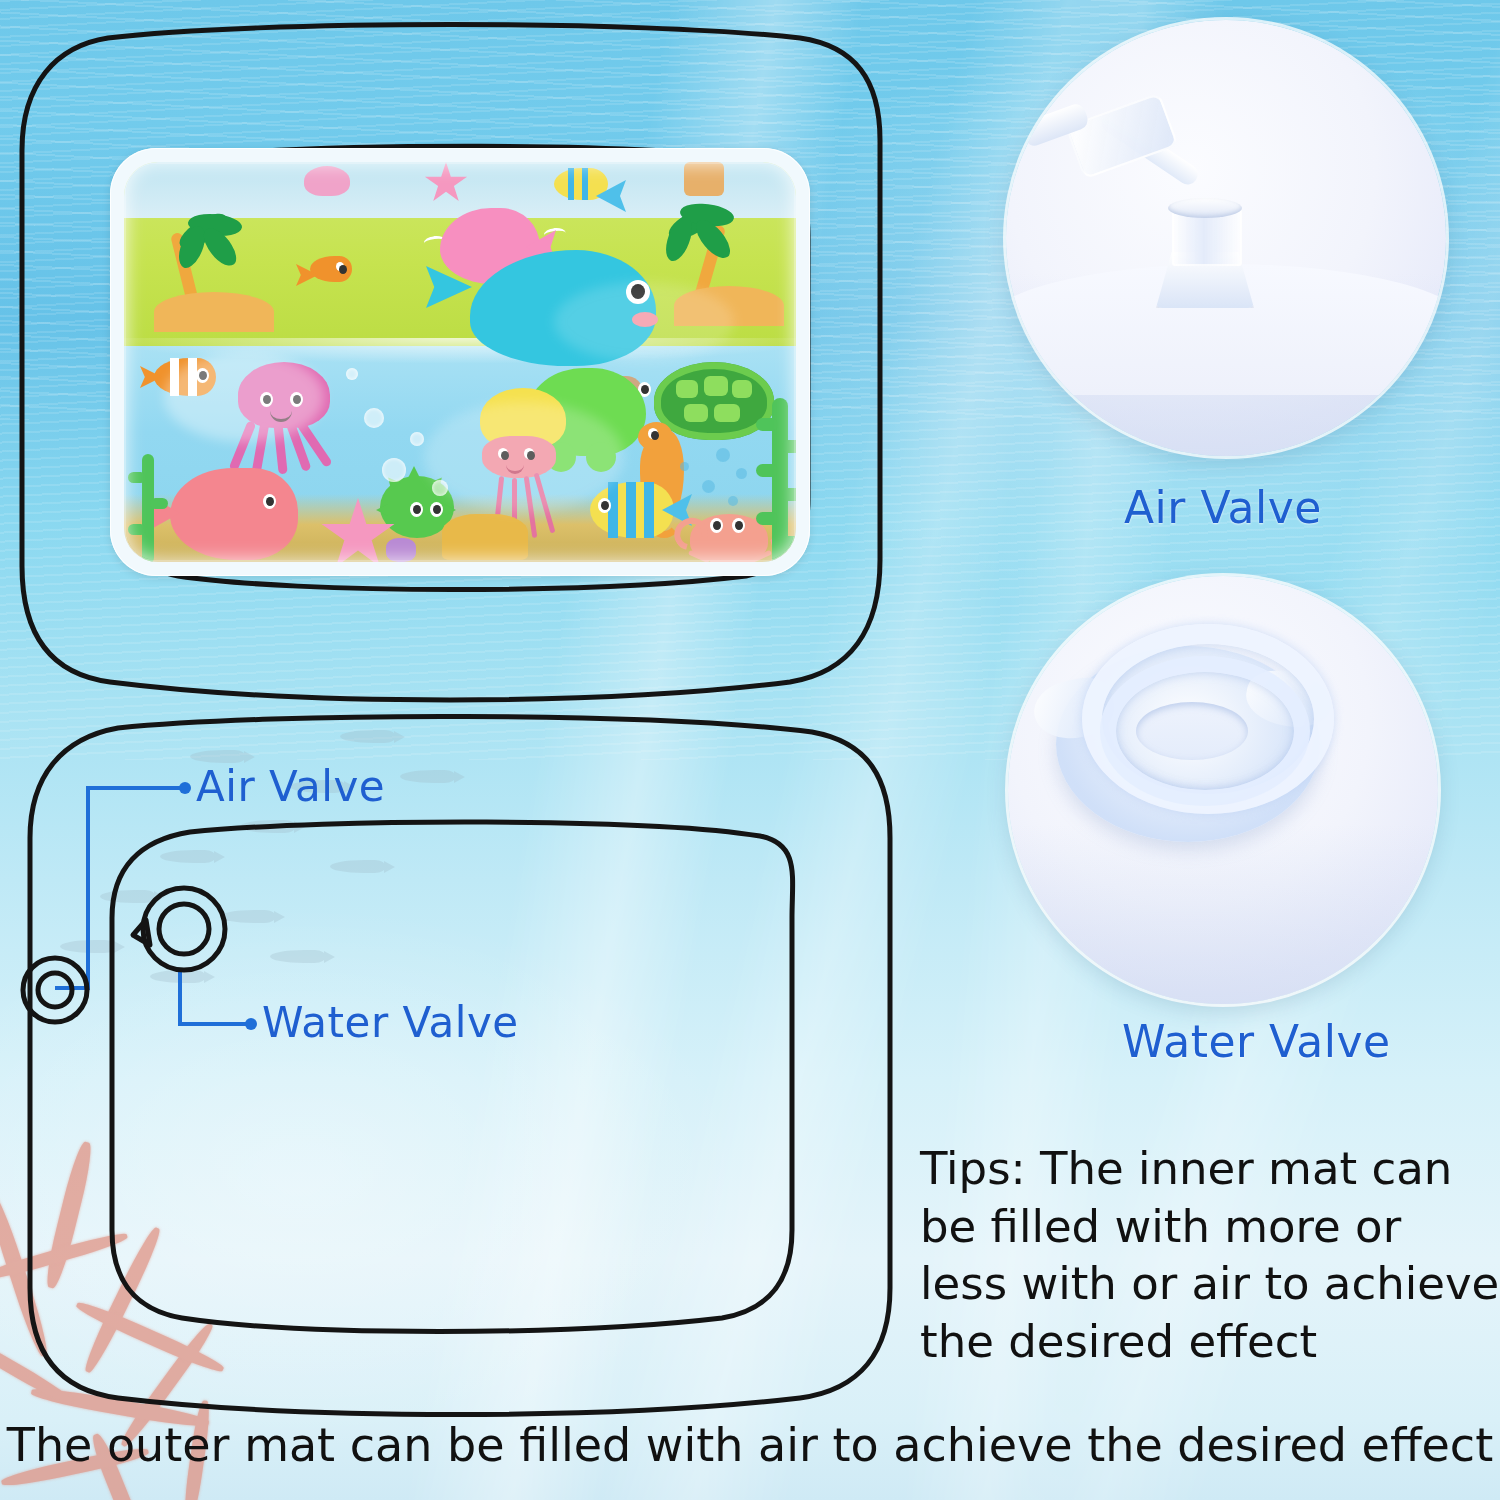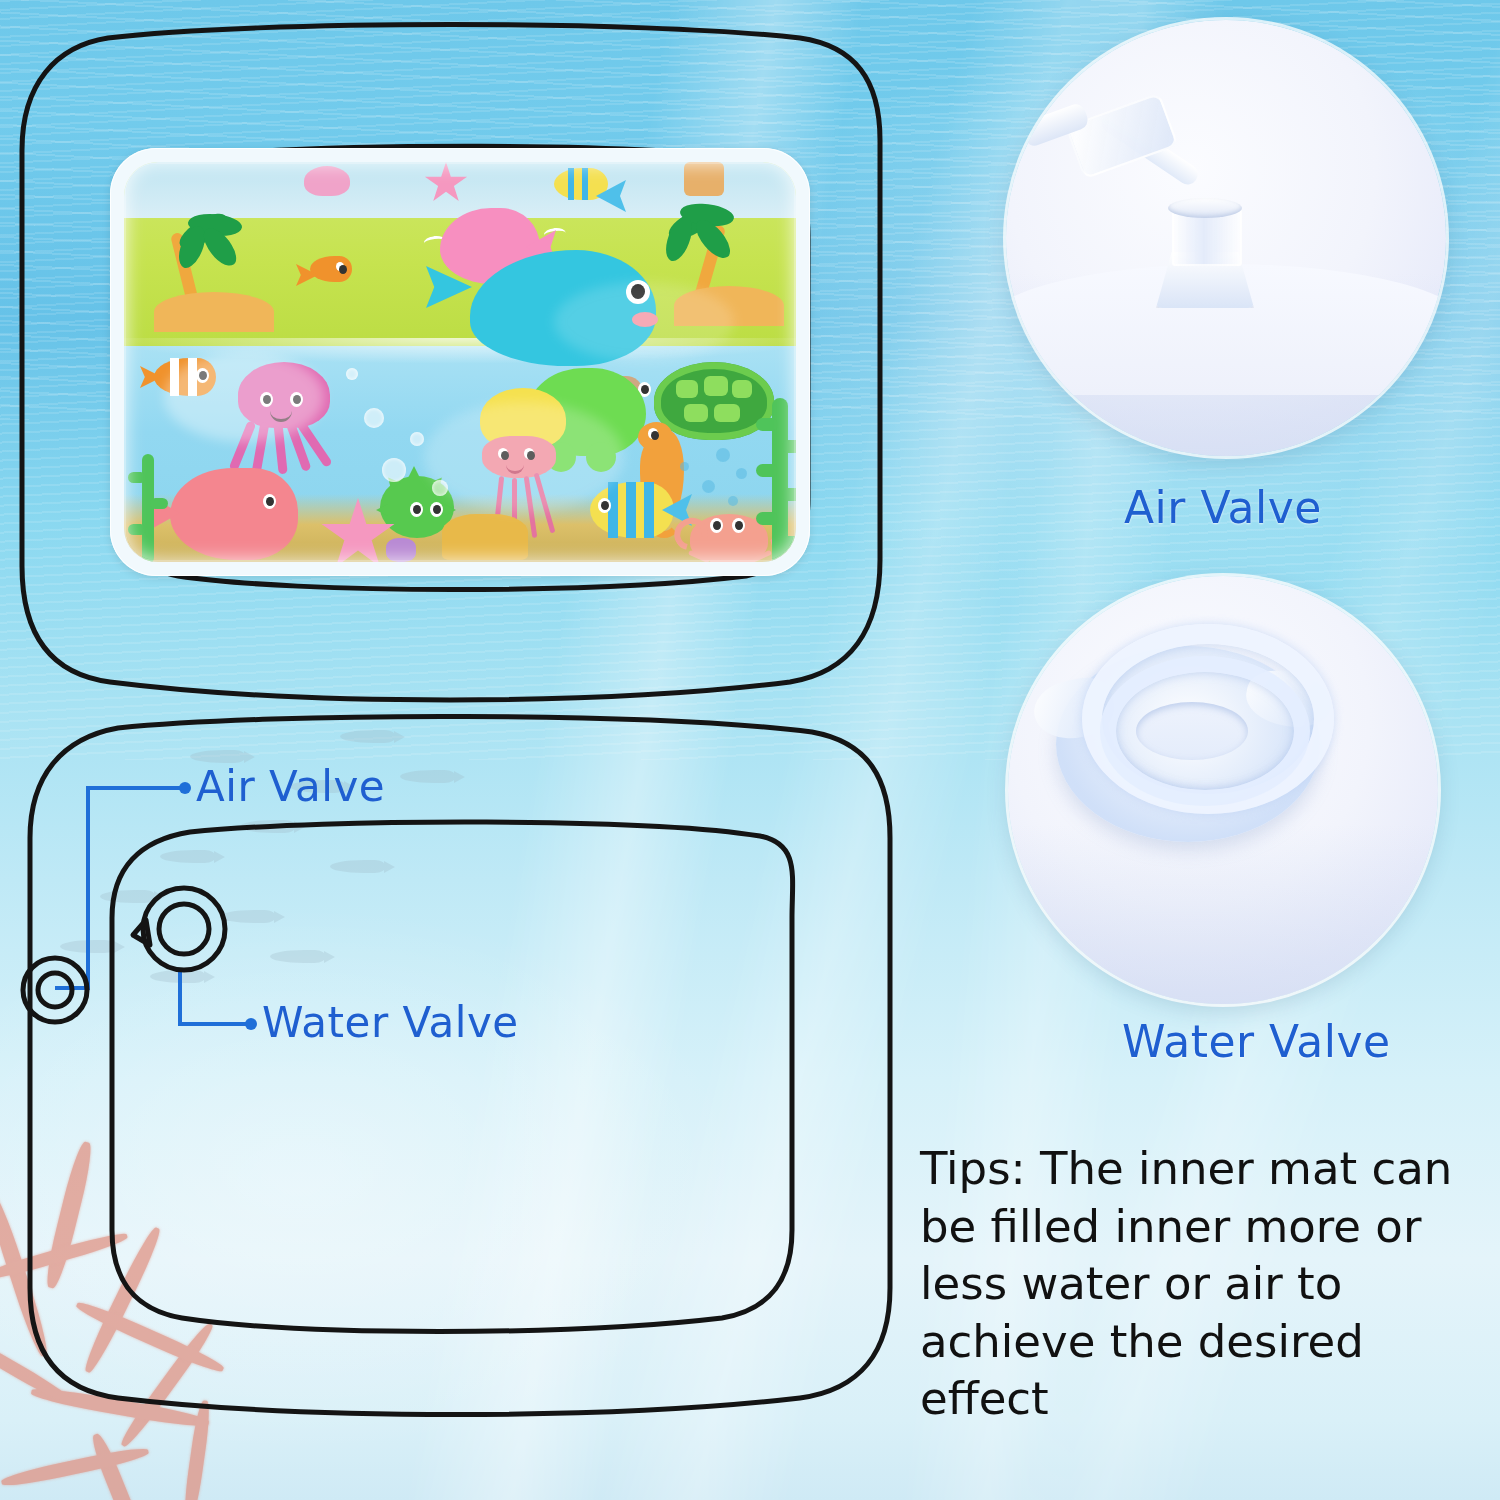--- a/index.html
+++ b/index.html
@@ -542,16 +542,17 @@
     <div class="wv-tab2"></div>
     <div class="wv-ring"></div>
     <div class="wv-ring2"></div>
     <div class="wv-hole"></div>
   </div>
   <div class="lbl-blue inset-label" style="left:1122px;top:1016px;">Water Valve</div>
 
   <div class="lbl-blue callout-label" style="left:196px;top:762px;">Air Valve</div>
   <div class="lbl-blue callout-label" style="left:262px;top:998px;">Water Valve</div>
 
-  <div class="body-text" id="tips">Tips: The inner mat can be filled inner more or less water or air to achieve the desired effect</div>
-
+  <div class="body-text" id="tips">Tips: The inner mat can be filled with more or less with or air to achieve the desired effect</div>
+
+  <div class="body-text" id="bottom-caption">The outer mat can be filled with air to achieve the desired effect</div>
 
 </div>
 
 </body></html>

